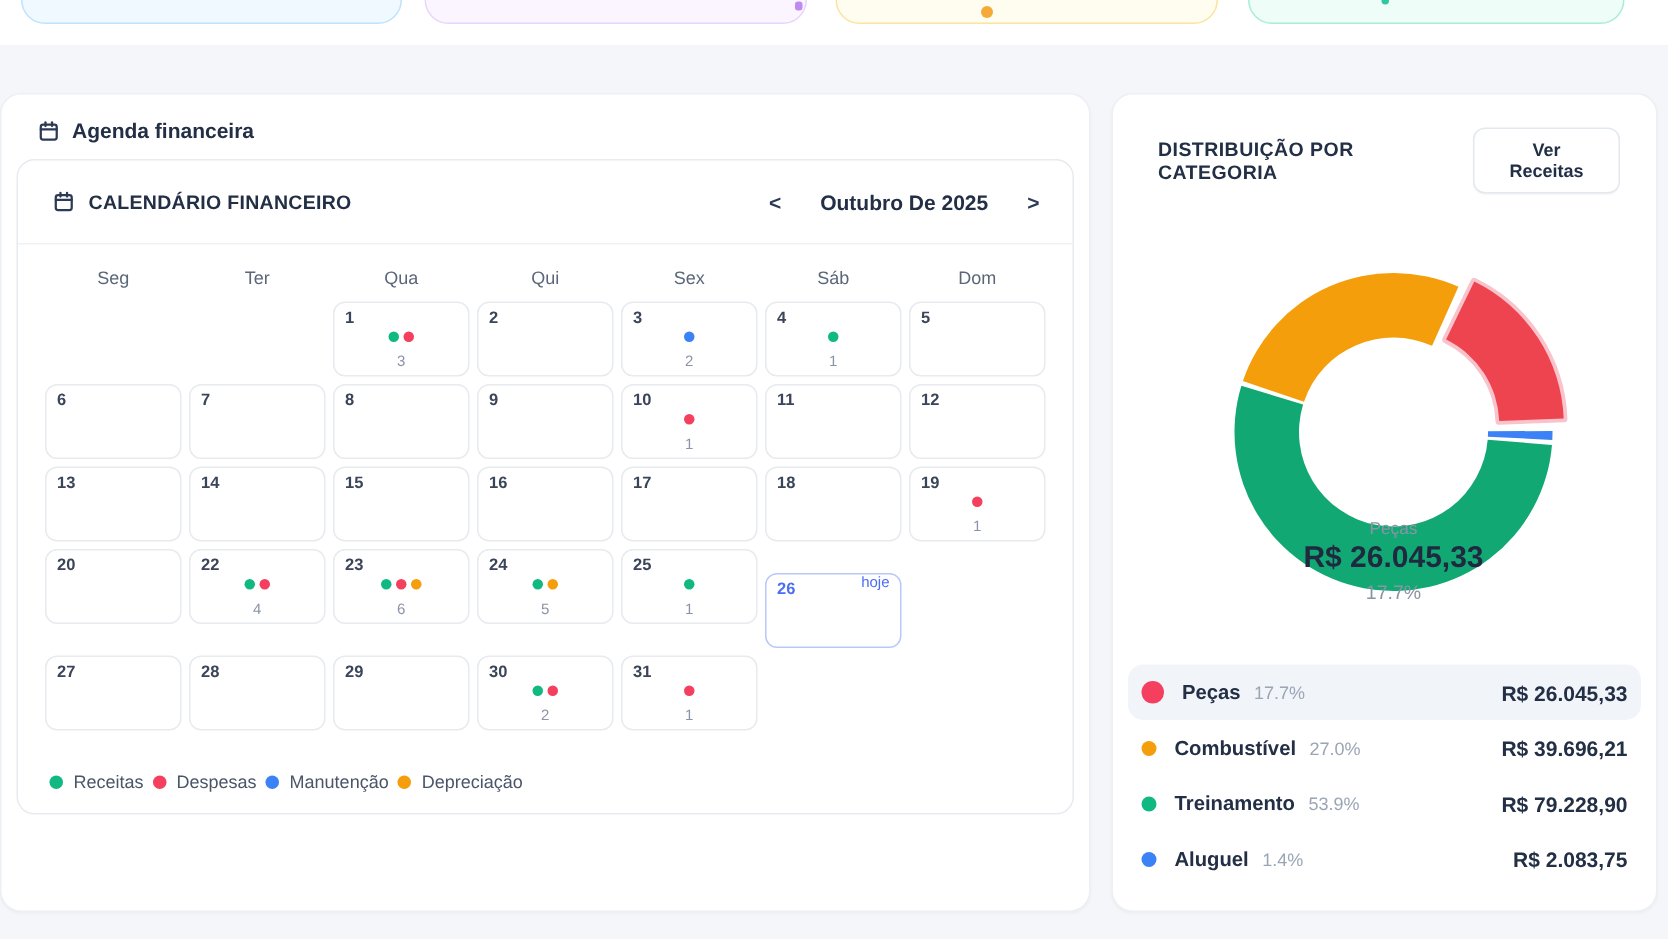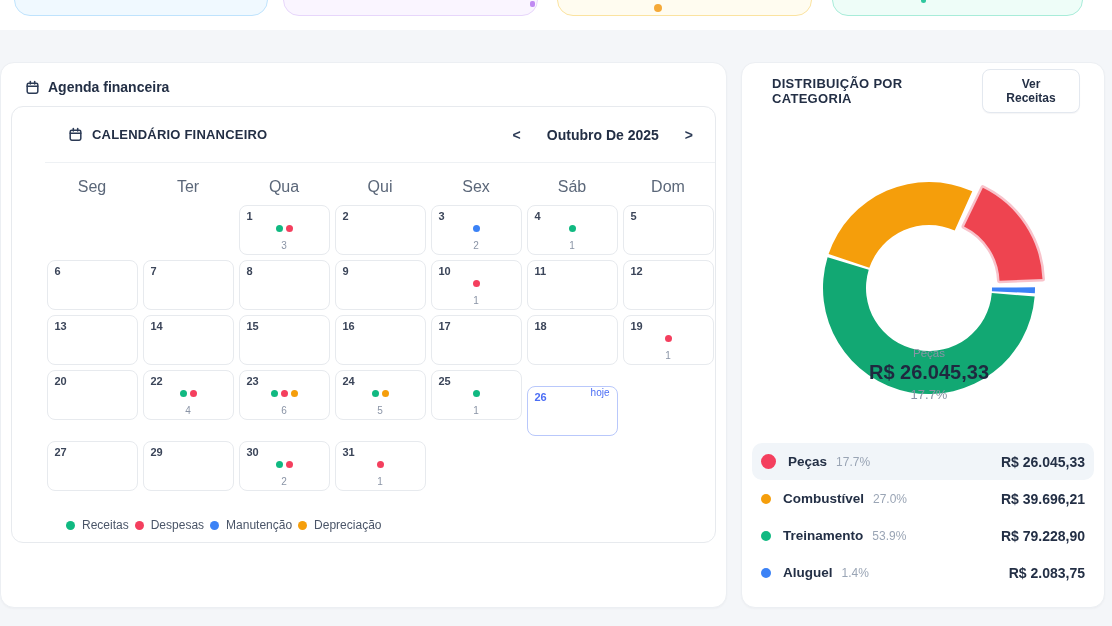--- a/index.html
+++ b/index.html
@@ -20,47 +20,47 @@
 
   
   .panel { position:absolute; top:62px; height:546px; background:#ffffff; border:1px solid #ecEFf3; border-radius:14px; box-shadow:0 1px 2px rgba(16,24,40,.03); }
   .panel.left  { left:0px;  width:727px; }
   .panel.right { left:741px; width:364px; }
 
   
   .agenda-header { display:flex; align-items:center; gap:8px; padding:16px 0 0 24px; font-size:14px; font-weight:700; color:#232f45; }
   .cal-icon { width:15px; height:15px; color:#2b3a55; flex:0 0 auto; }
 
-  .calendar-card { margin:11px 10px 0 10px; border:1px solid #e7eaee; border-radius:12px; background:#fff; height:437px;padding-left:33px; }
+  .calendar-card { margin:11px 10px 0 10px; border:1px solid #e7eaee; border-radius:12px; background:#fff; height:437px; }
   .cal-header { height:56px; display:flex; align-items:center; padding:0 22px 0 23px; border-bottom:1px solid #eef1f4; }
   .cal-title { display:flex; align-items:center; gap:9px; font-size:13px; font-weight:700; letter-spacing:.2px; }
   .cal-nav { margin-left:auto; display:flex; align-items:center; gap:26px; }
   .nav-arrow { font-size:14px; font-weight:700; color:#2b3a55; cursor:pointer; background:none; border:none; font-family:inherit; }
   .month-label { font-size:14px; font-weight:700; color:#232f45; }
 
   .weekday-row, .cal-week { display:grid; grid-template-columns:repeat(7,91px); column-gap:5px; justify-content:center; }
   .weekday-row { margin-top:15px; }
-  .wd { text-align:center; font-size:16px; color:#5b6779; }
+  .wd { text-align:center; font-size:12px; color:#5b6779; }
   .cal-grid { margin-top:9px; display:flex; flex-direction:column; row-gap:5px; }
   .cell { position:relative; width:91px; height:50px; border:1px solid #e7eaee; border-radius:8px; background:#fff; }
   .cell.empty { border-color:transparent; background:transparent; }
   .cell .daynum { position:absolute; top:4px; left:7px; font-size:11px; font-weight:700; color:#3b4559; }
   .cell .dots { position:absolute; top:19px; left:0; right:0; display:flex; justify-content:center; gap:3px; }
   .cell .dots i { width:7px; height:7px; border-radius:50%; display:block; }
   .cell .count { position:absolute; bottom:3px; left:0; right:0; text-align:center; font-size:10px; color:#8a94a6; }
   .cell.today { border:1px solid #b9c8fb;margin-top:16px; }
   .cell.today .daynum { color:#4c6ef5; }
   .cell .hoje { position:absolute; top:0; right:7px; font-size:10px; color:#4c6ef5; }
 
   .cal-legend { display:flex; align-items:center; gap:6px; margin:27px 0 0 21px; }
   .cal-legend .item { display:flex; align-items:center; gap:7px; font-size:12px; color:#4a5568; }
   .cal-legend .item i { width:9px; height:9px; border-radius:50%; display:block; }
 
   
-  .dist-header { display:flex; align-items:center; justify-content:space-between; margin:6px 24px 0 30px; }
+  .dist-header { display:flex; align-items:center; justify-content:space-between; margin:22px 24px 0 30px; }
   .dist-title { font-size:13px; font-weight:700; letter-spacing:.3px; color:#232f45; }
   .btn { background:#fff; border:1px solid #e3e8ef; border-radius:8px; padding:7px 13px; font-size:12px; font-weight:700; color:#232f45; font-family:inherit; cursor:pointer; box-shadow:0 1px 1px rgba(16,24,40,.04); }
 
   .donut-wrap { position:absolute; top:88px; left:0; width:364px; height:300px; }
   .donut-wrap svg { position:absolute; top:0; left:0; }
   .donut-center { position:absolute; left:102px; top:196px; width:170px; text-align:center; pointer-events:none; }
   .donut-center .lab { font-size:11.5px; color:#8a94a6; }
   .donut-center .val { font-size:20px; font-weight:800; color:#1f2940; margin-top:2px; }
   .donut-center .pct { font-size:13px; color:#8a94a6; margin-top:3px; }
 
@@ -253,20 +253,23 @@
           <div class="cell today">
             <span class="daynum">26</span>
             <span class="hoje">hoje</span>
           </div>
         </div>
         <div class="cal-week">
           <div class="cell">
             <span class="daynum">27</span>
           </div>
           <div class="cell">
+            <span class="daynum">28</span>
+          </div>
+          <div class="cell">
             <span class="daynum">29</span>
           </div>
           <div class="cell">
             <span class="daynum">30</span>
             <div class="dots">
               <i style="background: rgb(16, 185, 129);"></i>
               <i style="background: rgb(244, 63, 94);"></i>
             </div>
             <div class="count">2</div>
           </div>

